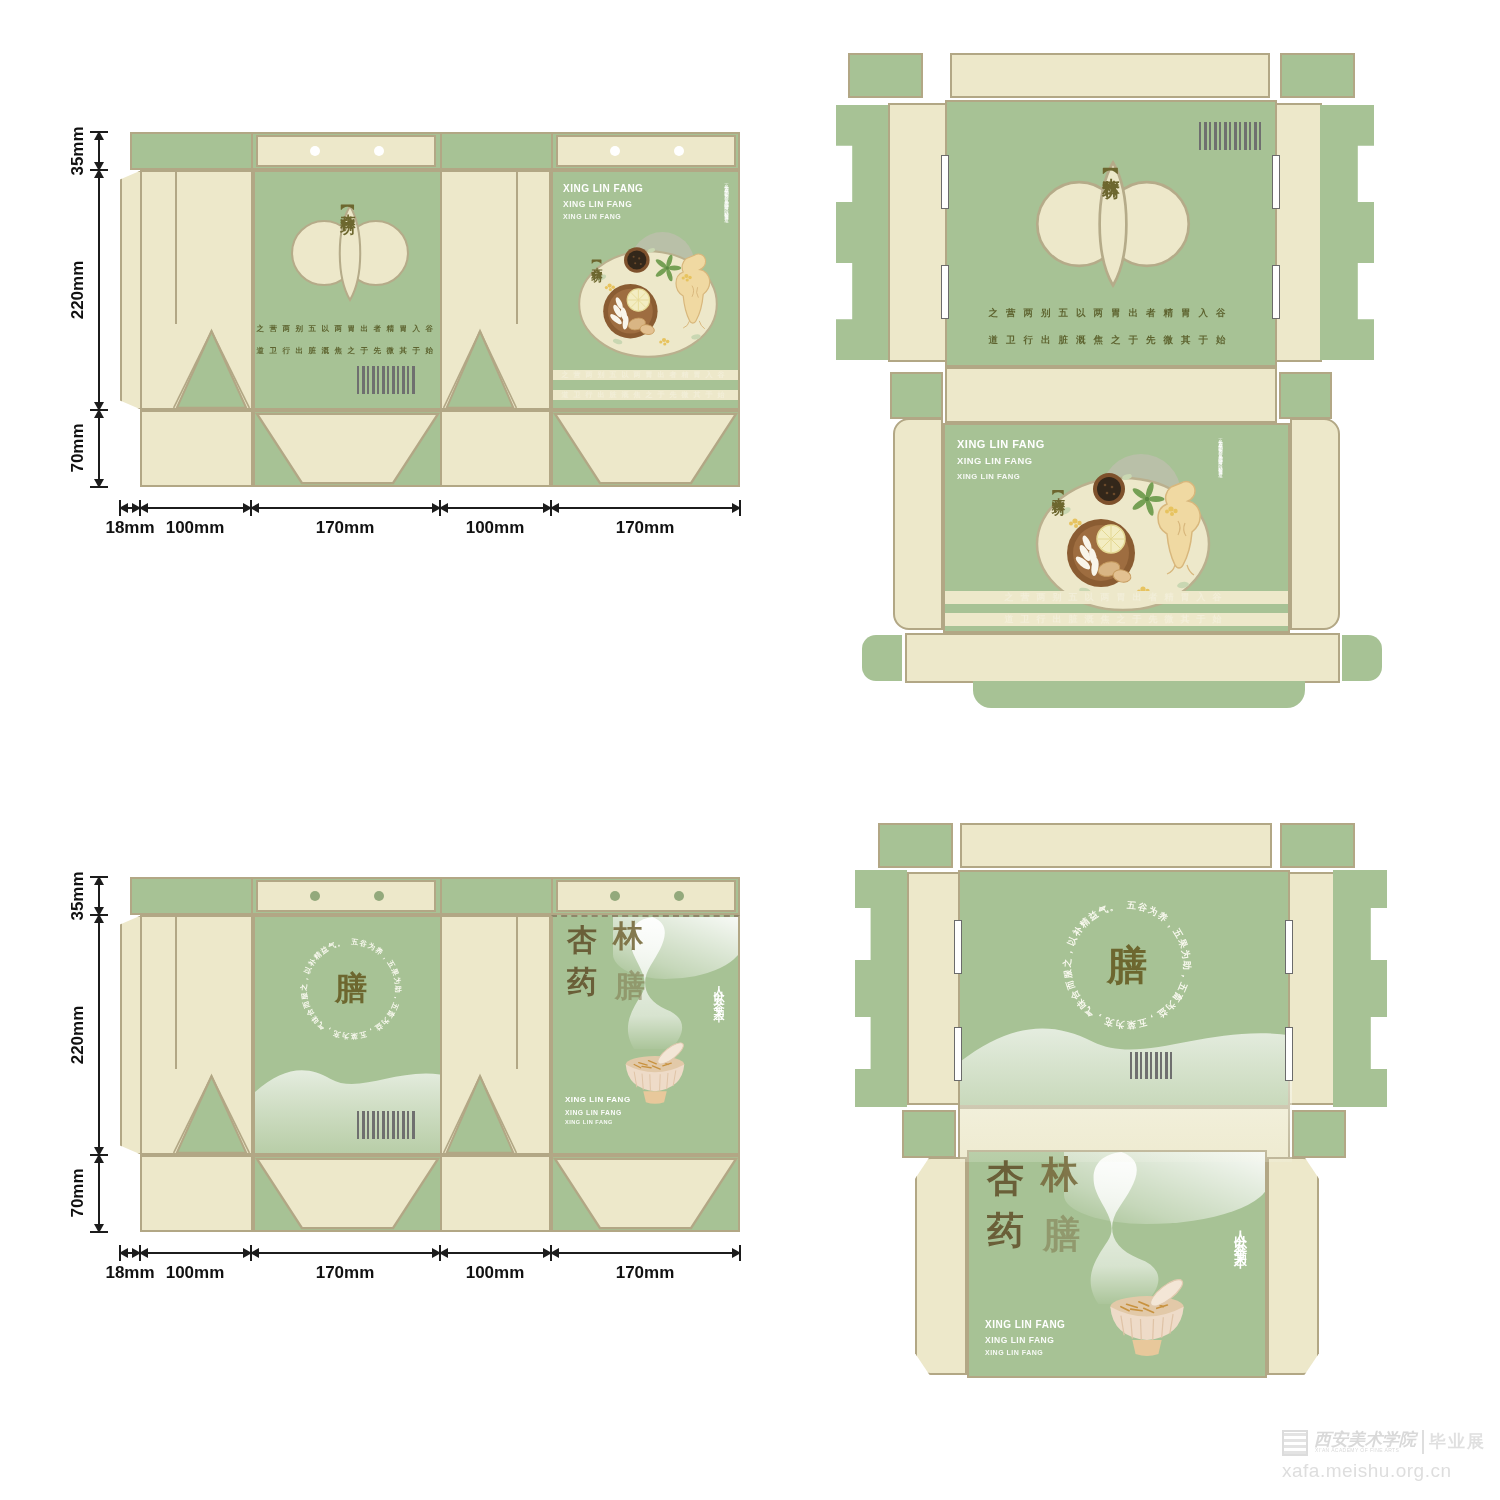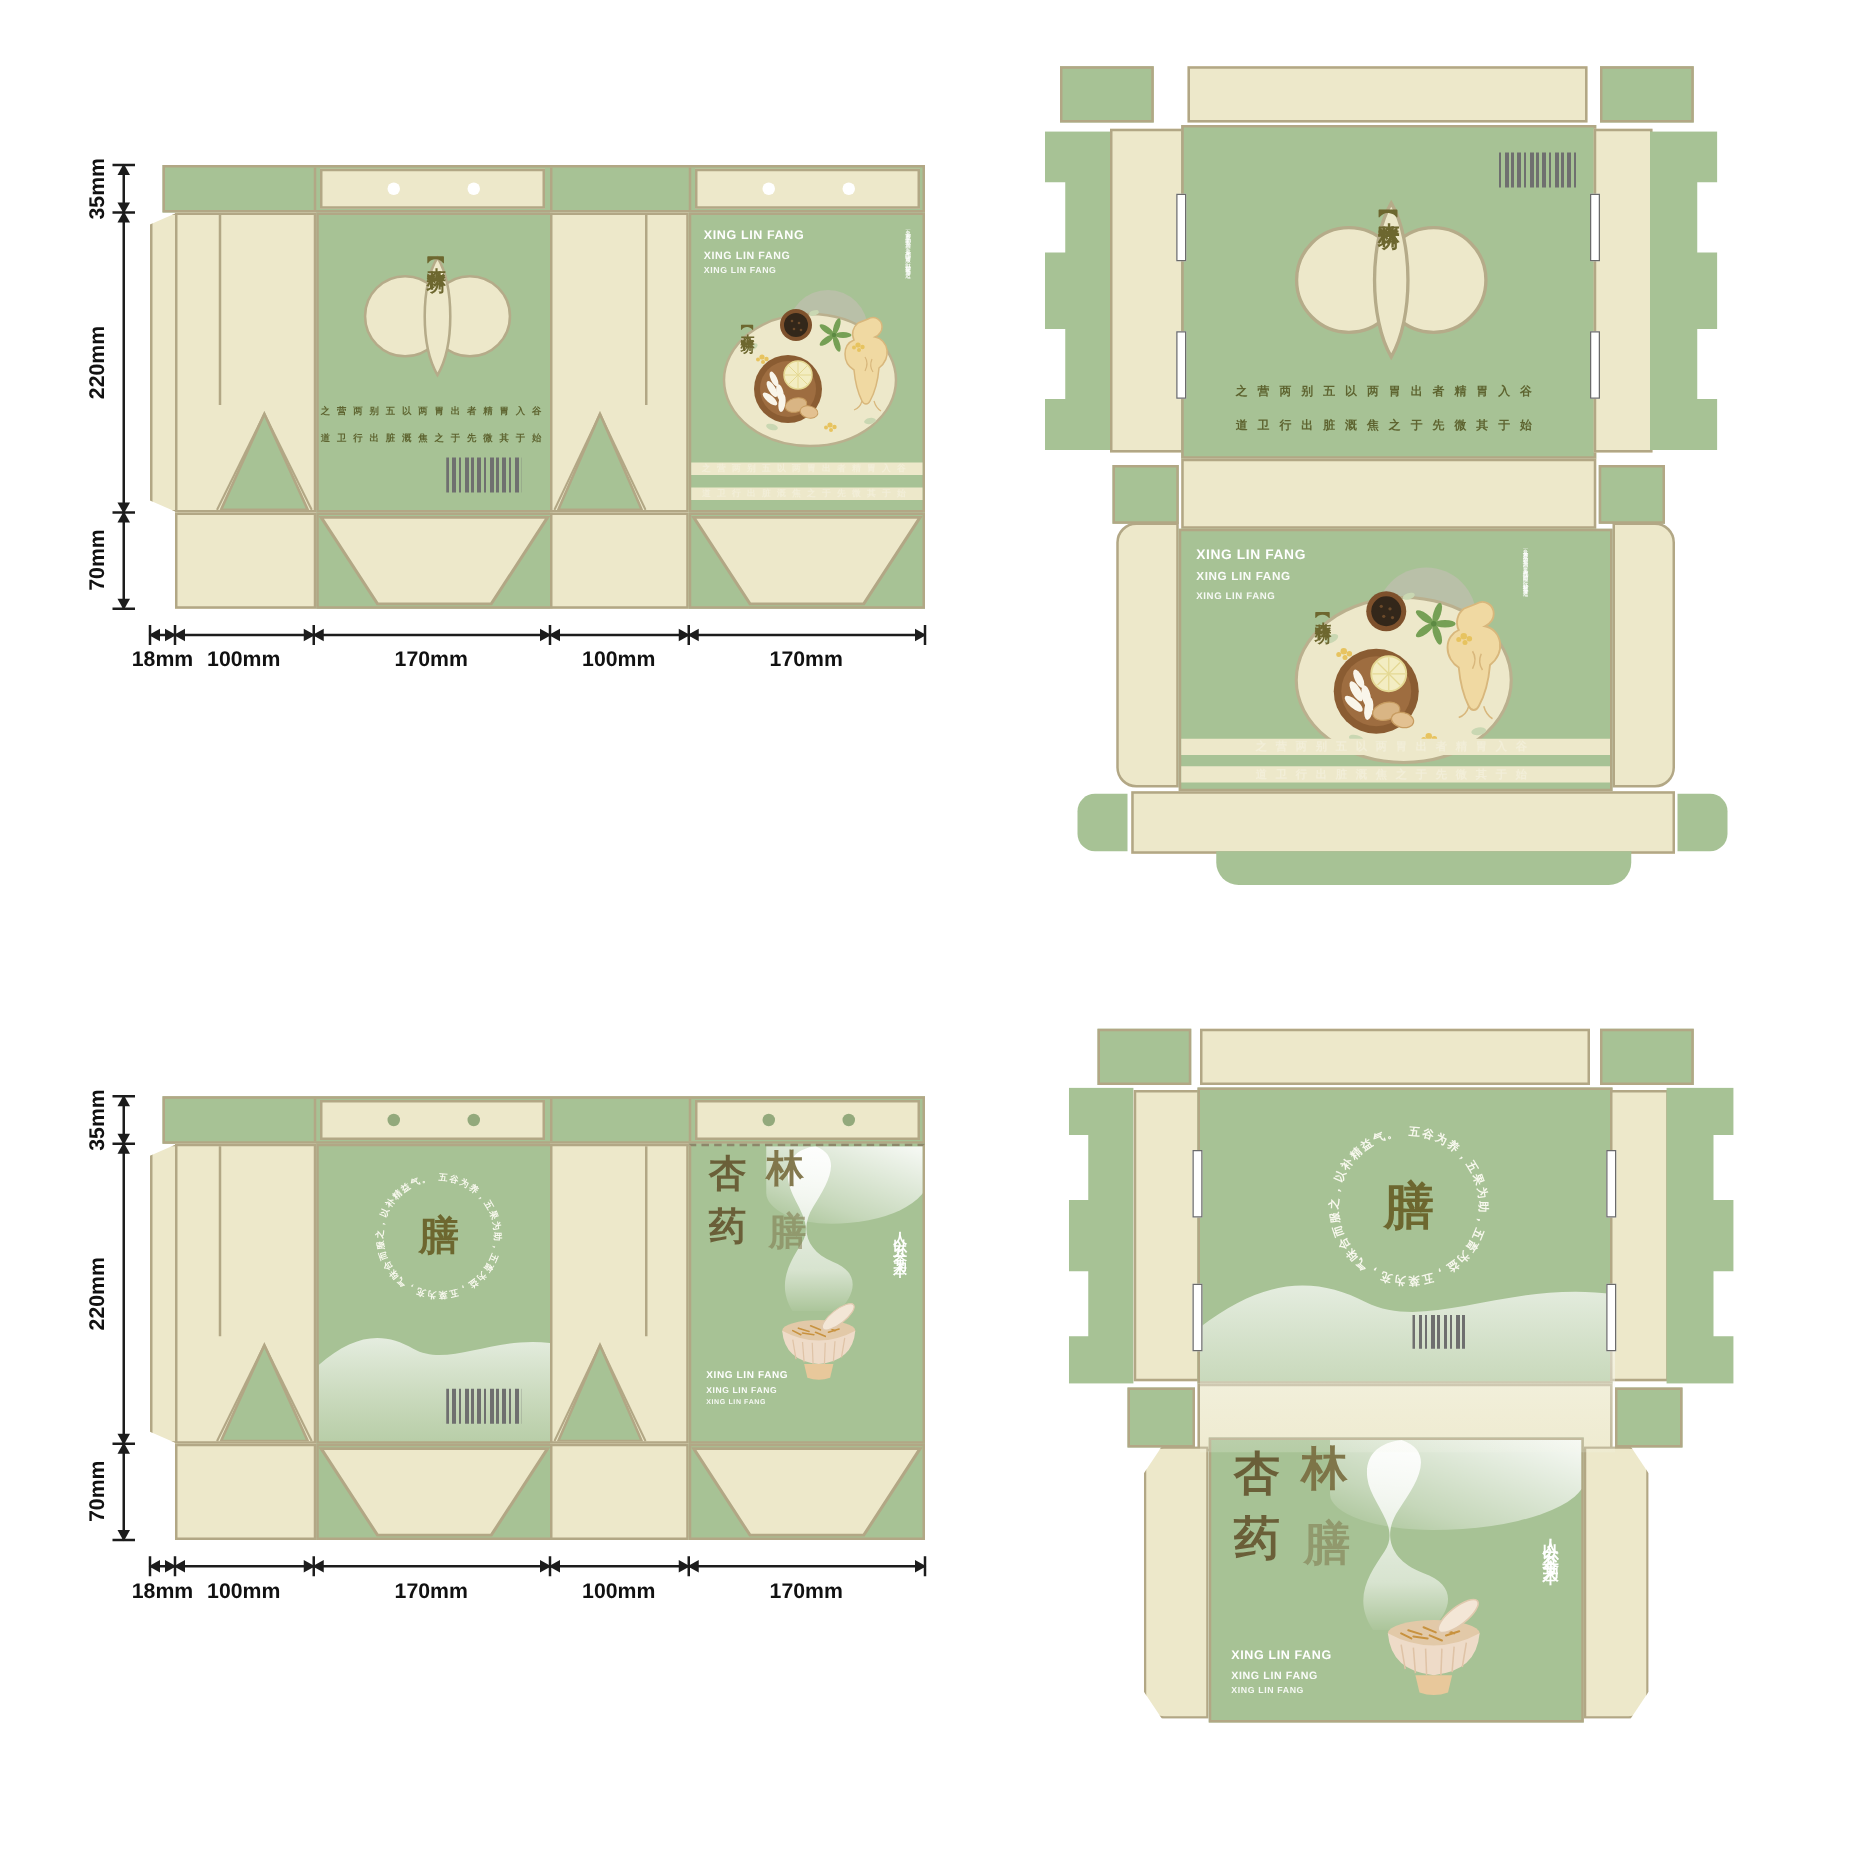--- a/index.html
+++ b/index.html
@@ -466,14 +466,22 @@
       </svg>
       <div class="xlf" style="left:16px;top:164px;font-size:10px">
         <div>XING LIN FANG</div>
         <div class="l2">XING LIN FANG</div>
         <div class="l3">XING LIN FANG</div>
       </div>
     </div>
     <div class="bx cream tan" style="left:427px;top:342px;width:52px;height:218px;border-radius:0 16px 16px 0;clip-path:polygon(0 0,72% 0,100% 10%,100% 90%,72% 100%,0 100%)"></div>
   </div>
 
+  <div class="bx" style="left:1282px;top:1428px;width:215px;height:64px">
+    <div class="bx" style="left:0;top:2px;width:26px;height:26px;border:2px solid #dcdcdc;box-sizing:border-box;background:repeating-linear-gradient(0deg,#e3e3e3 0 3px,#fff 3px 6px),repeating-linear-gradient(90deg,rgba(227,227,227,.6) 0 3px,rgba(255,255,255,0) 3px 6px)"></div>
+    <div class="bx wm" style="left:32px;top:0;font-family:'Liberation Serif',serif;font-weight:bold;font-style:italic;font-size:17px;white-space:nowrap">西安美术学院</div>
+    <div class="bx wm" style="left:33px;top:19px;font-size:5px;letter-spacing:.4px;white-space:nowrap">XI'AN ACADEMY OF FINE ARTS</div>
+    <div class="bx" style="left:140px;top:2px;width:2px;height:24px;background:#dedede"></div>
+    <div class="bx wm" style="left:147px;top:2px;font-size:17px;font-weight:bold;color:#e0e0e0;letter-spacing:2px">毕业展</div>
+    <div class="bx wm" style="left:0;top:32px;font-size:19px;color:#dedede;letter-spacing:.5px">xafa.meishu.org.cn</div>
+  </div>
 
 </div>
 
 </body></html>

